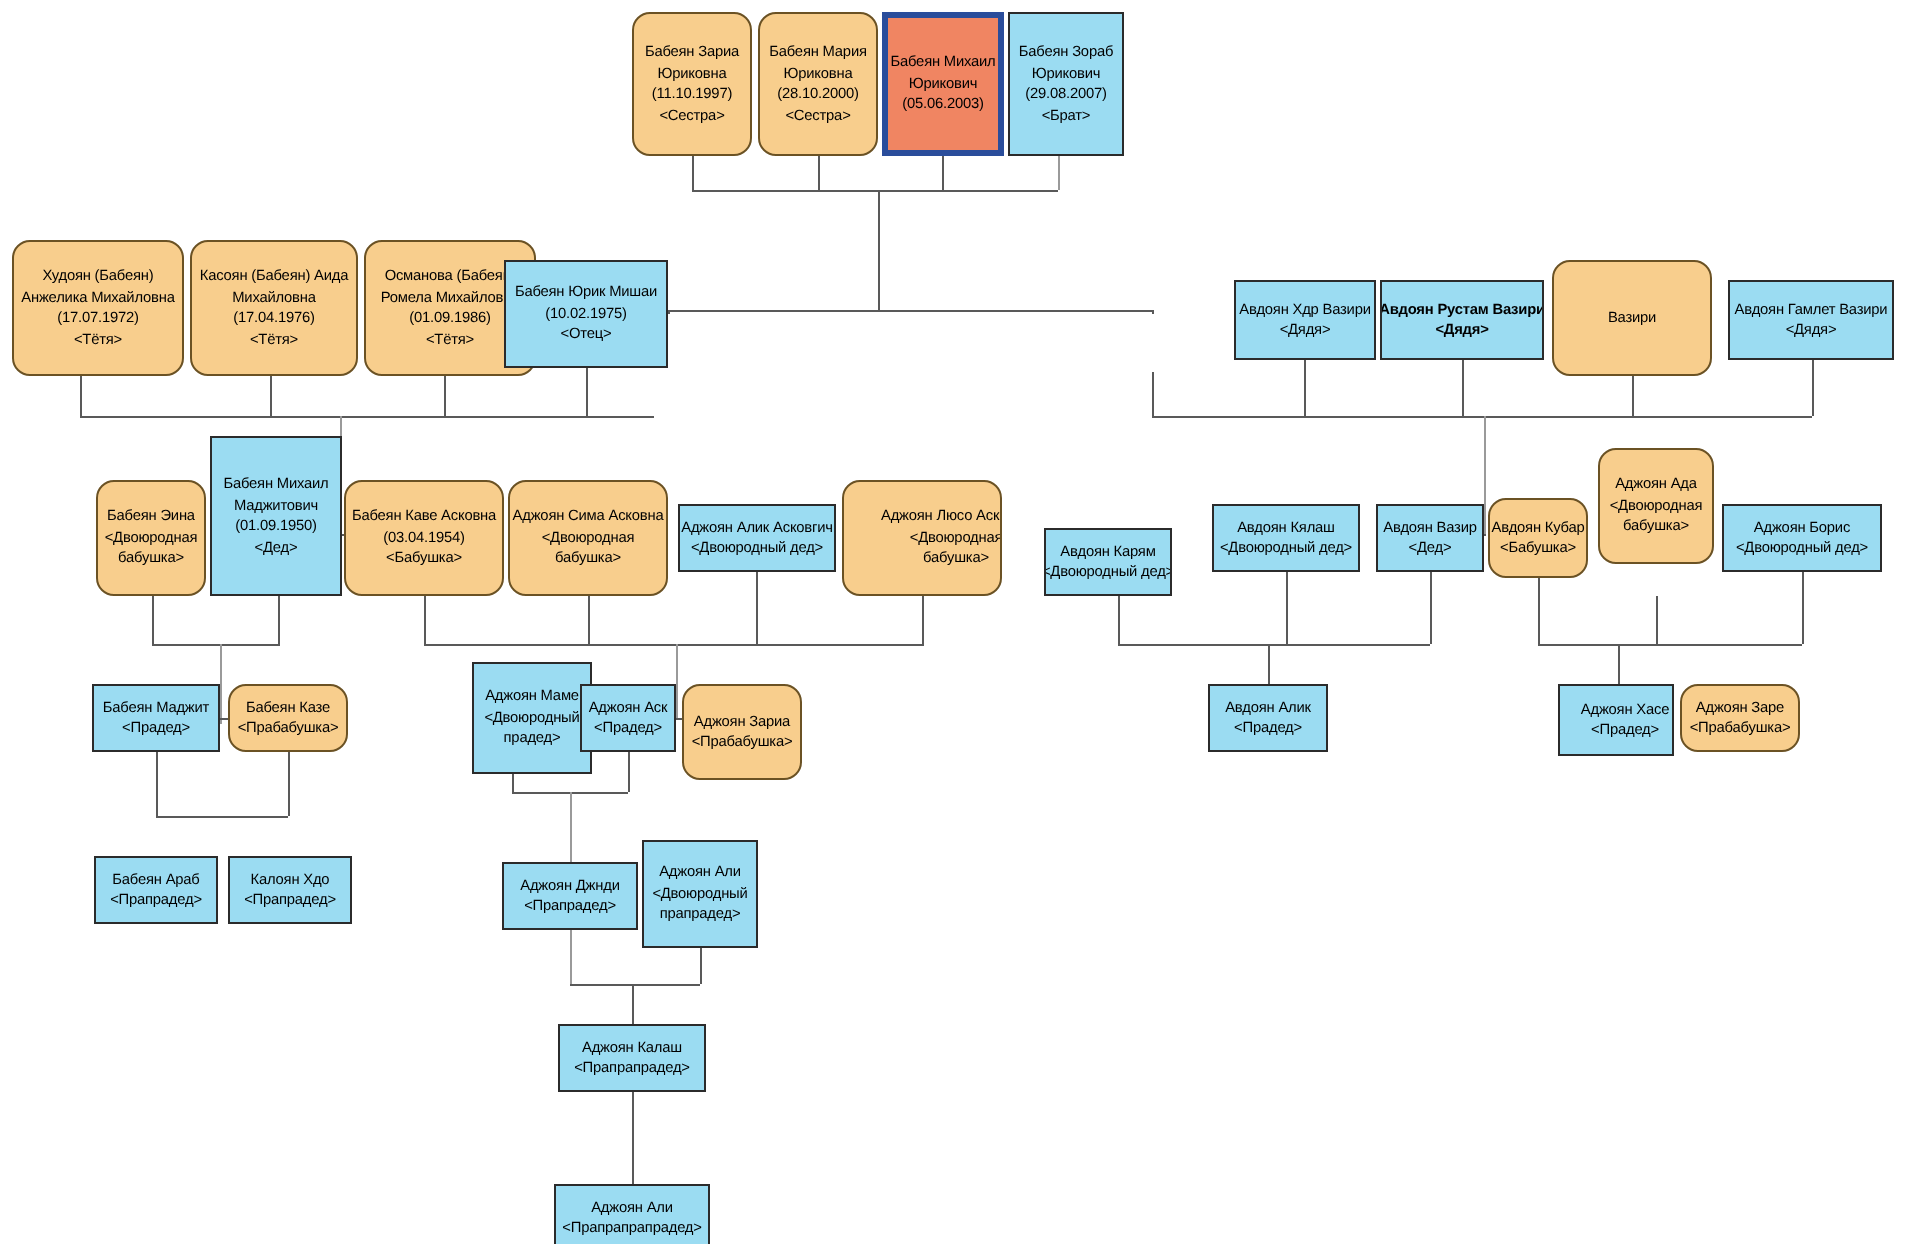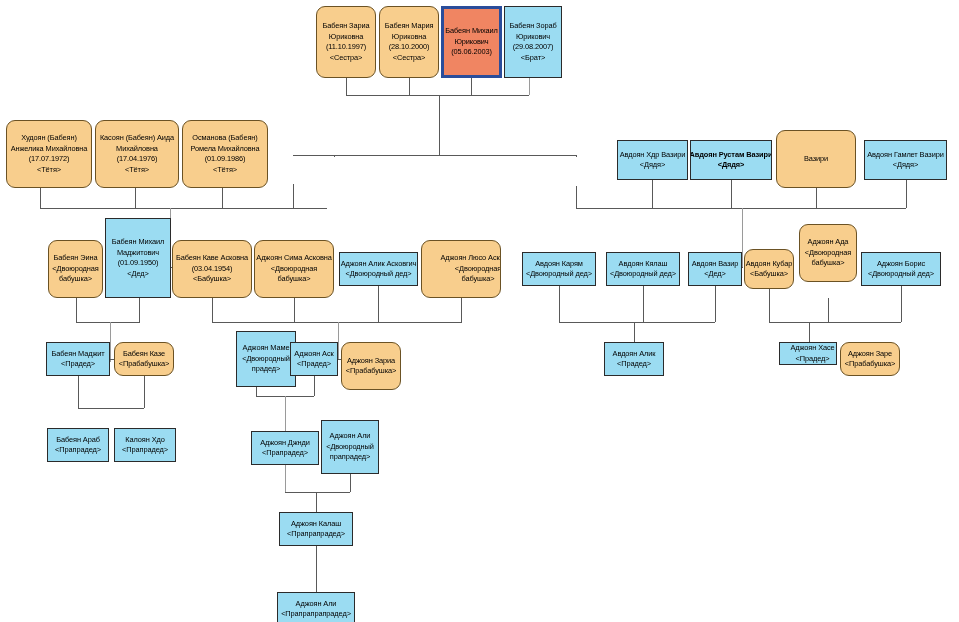--- a/index.html
+++ b/index.html
@@ -153,20 +153,25 @@
       <span class="ln">Михайловна</span>
       <span class="ln">(17.04.1976)</span>
       <span class="ln">&lt;Тётя&gt;</span>
     </div>
     <div class="node female" style="left: 182px; top: 120px; width: 86px; height: 68px;">
       <span class="ln">Османова (Бабеян)</span>
       <span class="ln">Ромела Михайловна</span>
       <span class="ln">(01.09.1986)</span>
       <span class="ln">&lt;Тётя&gt;</span>
     </div>
+    <div class="node male" style="left: 252px; top: 130px; width: 82px; height: 54px;">
+      <span class="ln">Бабеян Юрик Мишаи</span>
+      <span class="ln">(10.02.1975)</span>
+      <span class="ln">&lt;Отец&gt;</span>
+    </div>
     <div class="node male" style="left: 617px; top: 140px; width: 71px; height: 40px;">
       <span class="ln">Авдоян Хдр Вазири</span>
       <span class="ln">&lt;Дядя&gt;</span>
     </div>
     <div class="node male" style="left: 690px; top: 140px; width: 82px; height: 40px; font-weight: bold;">
       <span class="ln">Авдоян Рустам Вазири</span>
       <span class="ln">&lt;Дядя&gt;</span>
     </div>
     <div class="node female" style="left: 776px; top: 130px; width: 80px; height: 58px; gap: 28px;">
       <span class="ln">Макоян (Авдоян) Зина</span>
@@ -200,21 +205,21 @@
     </div>
     <div class="node male" style="left: 339px; top: 252px; width: 79px; height: 34px;">
       <span class="ln">Аджоян Алик Асковгич</span>
       <span class="ln">&lt;Двоюродный дед&gt;</span>
     </div>
     <div class="node female" style="left: 421px; top: 240px; width: 80px; height: 58px; padding-left: 36px;">
       <span class="ln">Аджоян Люсо Асковна</span>
       <span class="ln">&lt;Двоюродная</span>
       <span class="ln">бабушка&gt;</span>
     </div>
-    <div class="node male" style="left: 522px; top: 252px; width: 74px; height: 34px; align-items: center;">
+    <div class="node male" style="left: 522px; top: 264px; width: 64px; height: 34px; align-items: center;">
       <span class="ln">Авдоян Карям</span>
       <span class="ln">&lt;Двоюродный дед&gt;</span>
     </div>
     <div class="node male" style="left: 606px; top: 252px; width: 74px; height: 34px;">
       <span class="ln">Авдоян Кялаш</span>
       <span class="ln">&lt;Двоюродный дед&gt;</span>
     </div>
     <div class="node male" style="left: 688px; top: 252px; width: 54px; height: 34px;">
       <span class="ln">Авдоян Вазир</span>
       <span class="ln">&lt;Дед&gt;</span>
@@ -250,21 +255,21 @@
       <span class="ln">&lt;Прадед&gt;</span>
     </div>
     <div class="node female" style="left: 341px; top: 342px; width: 60px; height: 48px;">
       <span class="ln">Аджоян Зариа</span>
       <span class="ln">&lt;Прабабушка&gt;</span>
     </div>
     <div class="node male" style="left: 604px; top: 342px; width: 60px; height: 34px;">
       <span class="ln">Авдоян Алик</span>
       <span class="ln">&lt;Прадед&gt;</span>
     </div>
-    <div class="node male" style="left: 779px; top: 342px; width: 58px; height: 23px; padding-left: 11px;">
+    <div class="node male" style="left: 779px; top: 342px; width: 58px; height: 36px; padding-left: 11px;">
       <span class="ln">Аджоян Хасе</span>
       <span class="ln">&lt;Прадед&gt;</span>
     </div>
     <div class="node female" style="left: 840px; top: 342px; width: 60px; height: 34px;">
       <span class="ln">Аджоян Заре</span>
       <span class="ln">&lt;Прабабушка&gt;</span>
     </div>
     <div class="node male" style="left: 47px; top: 428px; width: 62px; height: 34px;">
       <span class="ln">Бабеян Араб</span>
       <span class="ln">&lt;Прапрадед&gt;</span>

